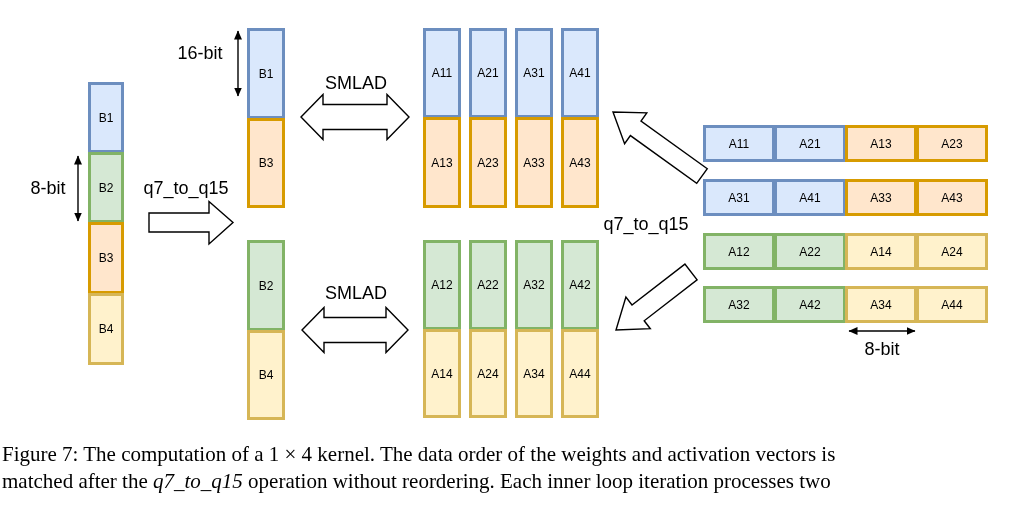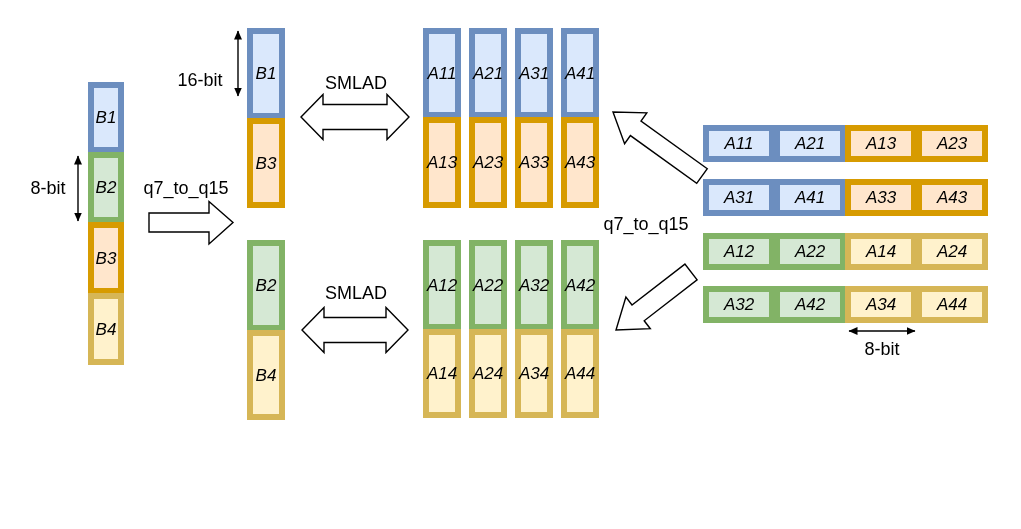--- a/index.html
+++ b/index.html
@@ -1,23 +1,23 @@
 <!DOCTYPE html>
 <html style="--blue_fill: #dae8fc; --blue_border: #6c8ebf; --green_fill: #d5e8d4; --green_border: #82b366; --orange_fill: #ffe6cc; --orange_border: #d79b00; --yellow_fill: #fff2cc; --yellow_border: #d6b656;"><head>
 <meta charset="utf-8">
 <style>
   html,body { margin:0; padding:0; background:#ffffff; }
   .page {
     position:relative; width:1021px; height:529px; background:#ffffff;
     font-family:"Liberation Sans", sans-serif; overflow:hidden; color:#000;
   }
   .cell {
-    position:absolute; box-sizing:border-box; border:6px solid #b91c1c;
+    position:absolute; box-sizing:border-box; border:3px solid #b91c1c;
     display:flex; align-items:center; justify-content:center;
-    font-size:17px; line-height:1;font-style:italic;
+    font-size:12px; line-height:1;
   }
   .c-blue   { background:var(--blue_fill,  #dae8fc); border-color:var(--blue_border,  #6c8ebf); }
   .c-green  { background:var(--green_fill, #d5e8d4); border-color:var(--green_border, #82b366); }
   .c-orange { background:var(--orange_fill,#ffe6cc); border-color:var(--orange_border,#d79b00); }
   .c-yellow { background:var(--yellow_fill,#fff2cc); border-color:var(--yellow_border,#d6b656); }
   .lbl {
     position:absolute; transform:translate(-50%,-50%);
     font-size:18px; white-space:nowrap;
   }
   .svg-overlay { position:absolute; left:0; top:0; }
@@ -100,22 +100,24 @@
   <div class="cell c-yellow" style="left:845px;top:233px;width:72px;height:37px">A14</div>
   <div class="cell c-yellow" style="left:916px;top:233px;width:72px;height:37px">A24</div>
 
   <div class="cell c-green" style="left:703px;top:286px;width:72px;height:37px">A32</div>
   <div class="cell c-green" style="left:774px;top:286px;width:72px;height:37px">A42</div>
   <div class="cell c-yellow" style="left:845px;top:286px;width:72px;height:37px">A34</div>
   <div class="cell c-yellow" style="left:916px;top:286px;width:72px;height:37px">A44</div>
 
   <div class="lbl" style="left:48px;top:188px">8-bit</div>
   <div class="lbl" style="left:186px;top:188px">q7_to_q15</div>
-  <div class="lbl" style="left:200px;top:80px">16-bit</div>
+  <div class="lbl" style="left:200px;top:53px">16-bit</div>
   <div class="lbl" style="left:356px;top:83px">SMLAD</div>
   <div class="lbl" style="left:356px;top:293px">SMLAD</div>
   <div class="lbl" style="left:646px;top:224px">q7_to_q15</div>
   <div class="lbl" style="left:882px;top:349px">8-bit</div>
 
   <div class="caption">
+    <div>Figure 7: The computation of a 1 × 4 kernel. The data order of the weights and activation vectors is</div>
+    <div><span>matched after the </span><span class="it">q7_to_q15</span><span> operation without reordering. Each inner loop iteration processes two</span></div>
   </div>
 
 </div>
 
 </body></html>

